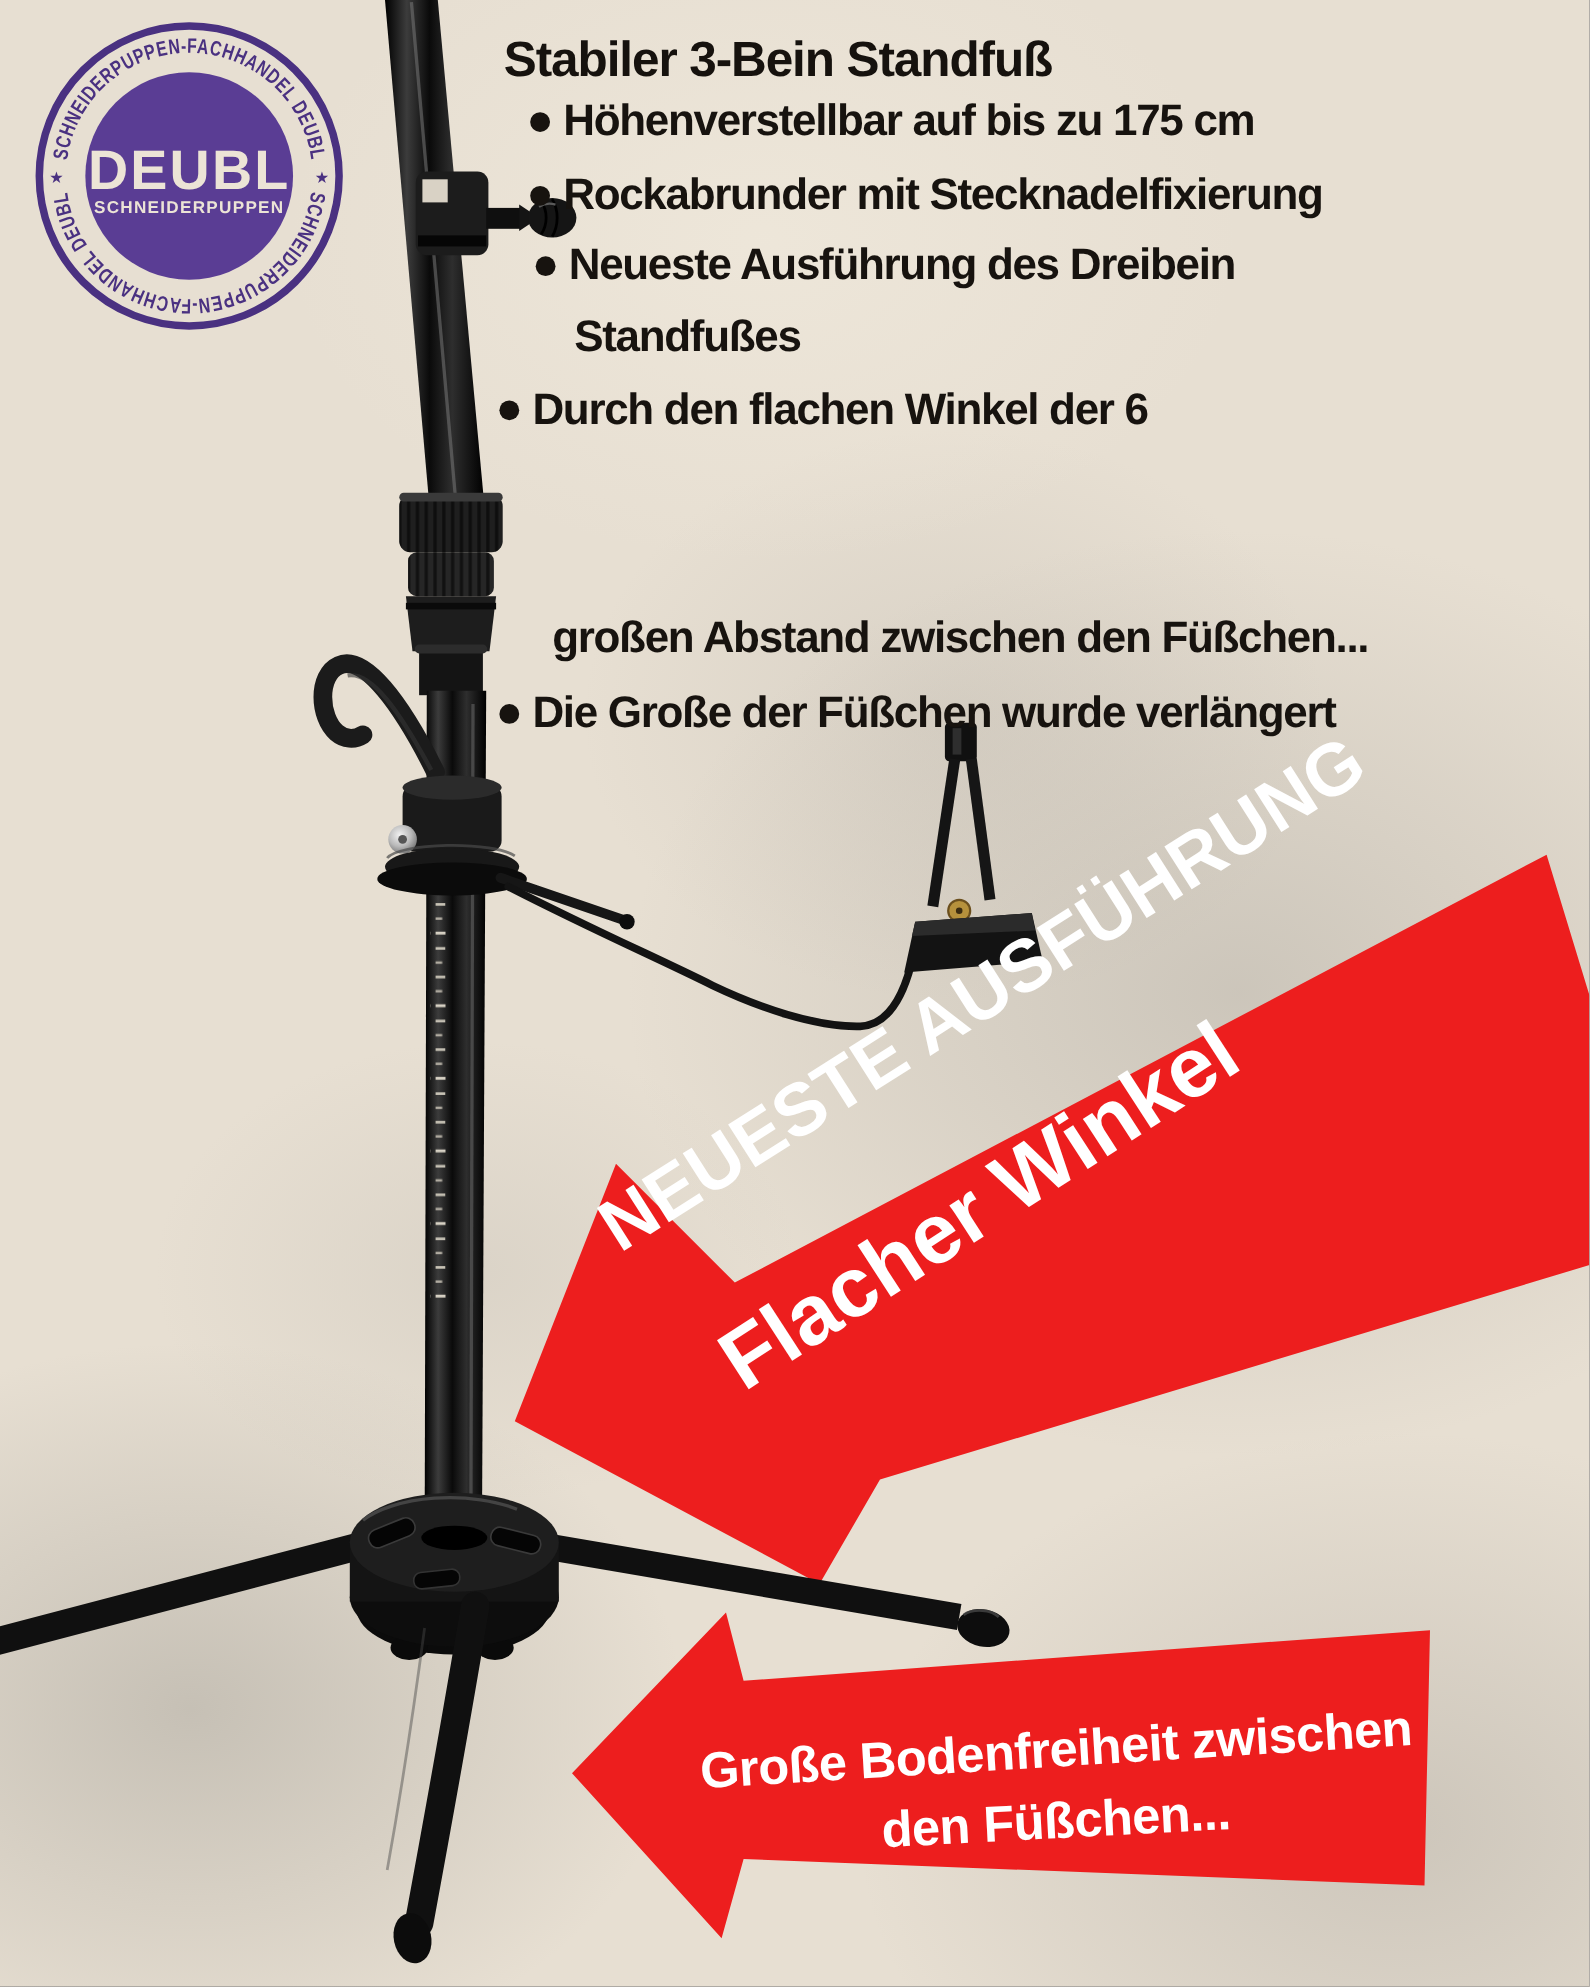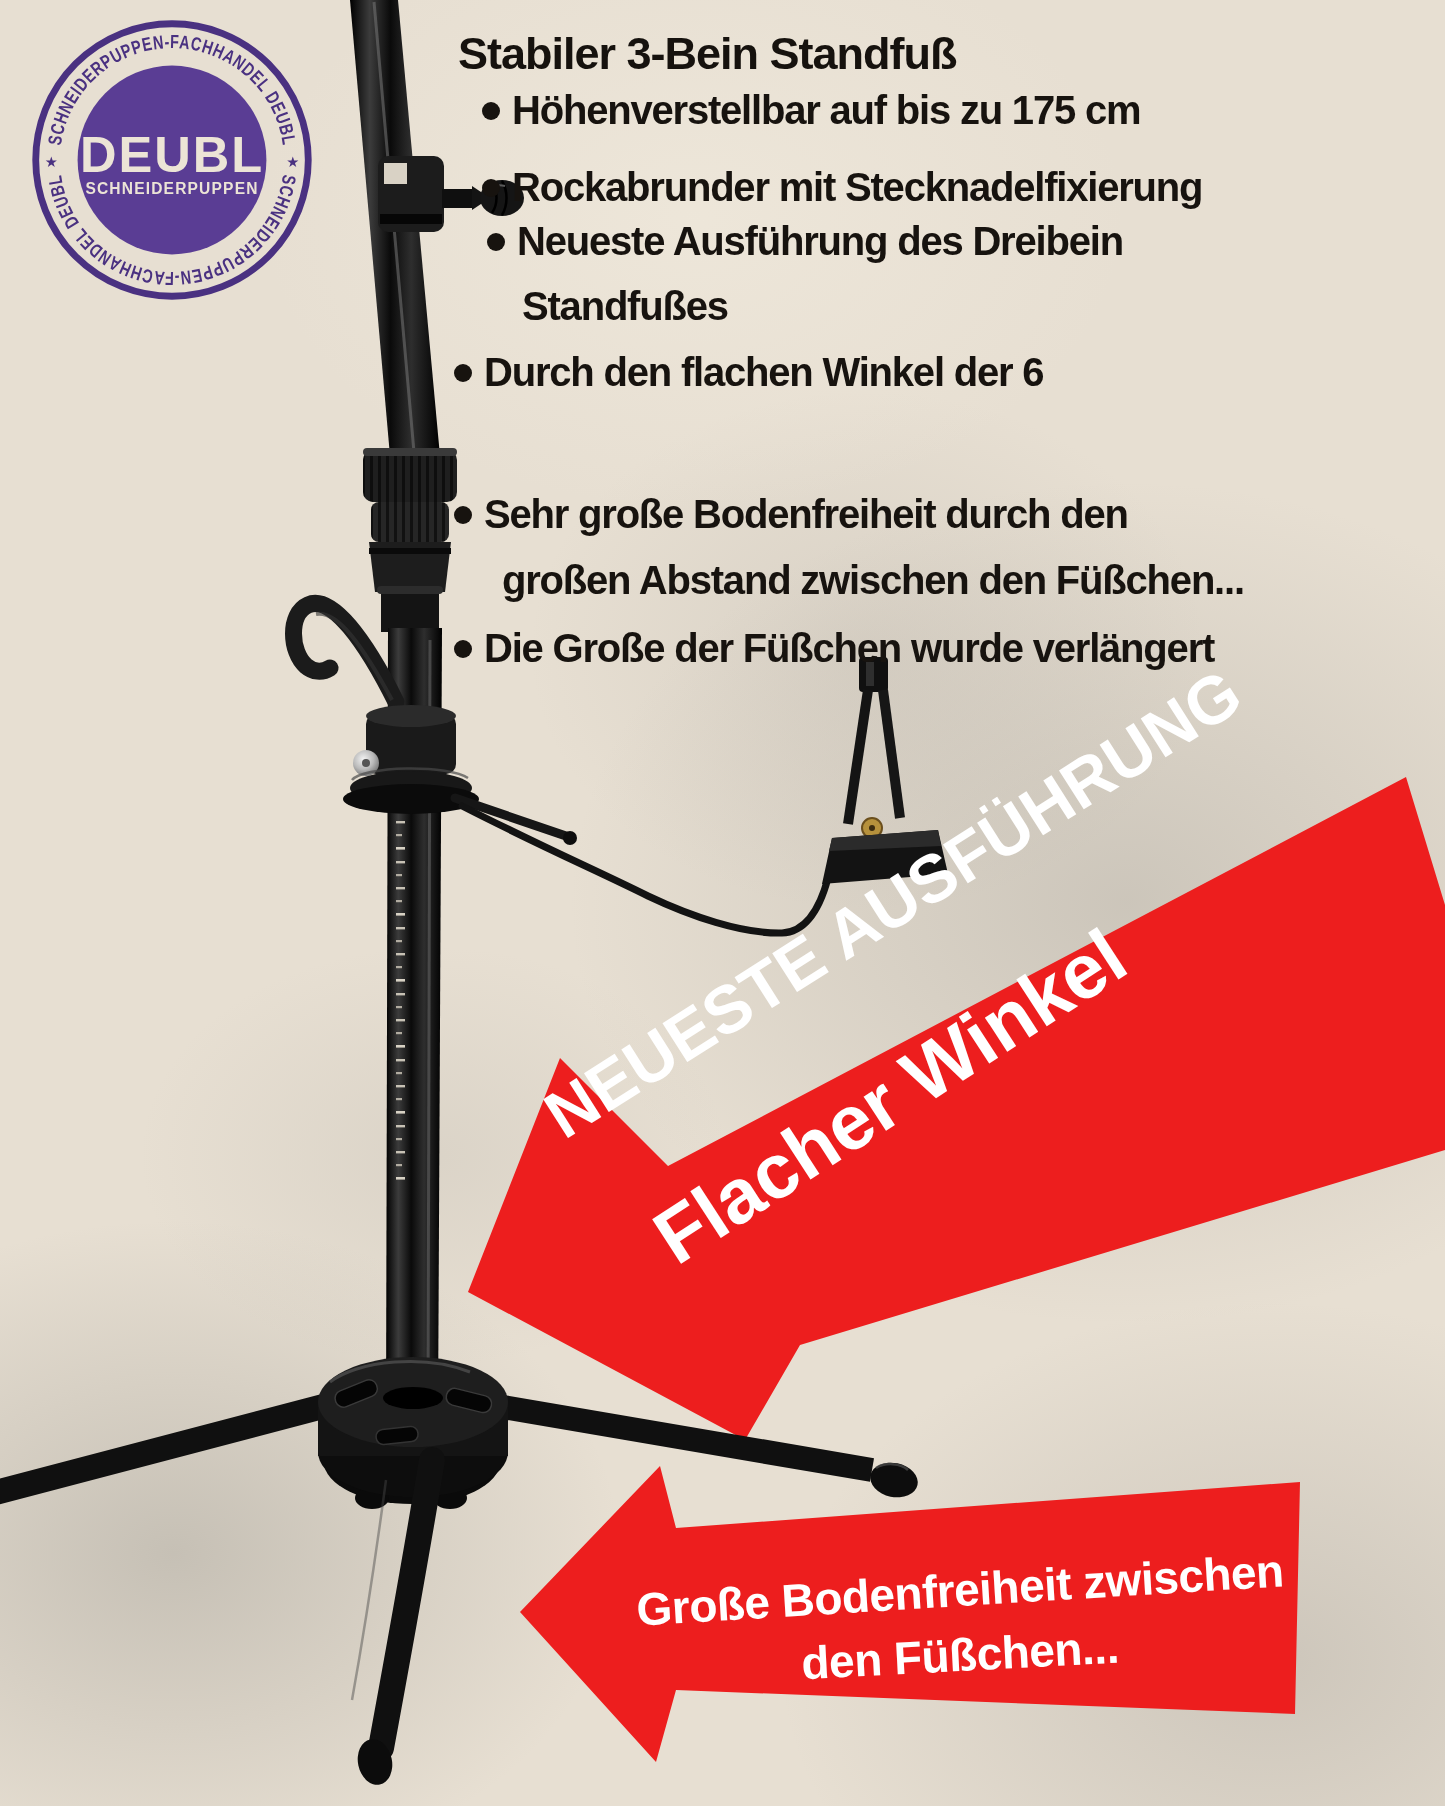--- a/index.html
+++ b/index.html
@@ -27,21 +27,21 @@
     letter-spacing:-1px;white-space:nowrap;margin-left:11px;
   }
   .feat{position:absolute;white-space:nowrap;font-weight:bold;color:#17130f;
         font-size:40px;letter-spacing:-1.2px;}
   .feat .dot{
     position:absolute;left:-30px;top:14px;width:18px;height:18px;border-radius:50%;
     background:#17130f;
   }
   
   .r1{left:512px;top:88px;}
-  .r2{left:512px;top:165px;}
+  .r2{left:512px;top:155px;}
   .r3a{left:517px;top:219px;}
   .r3b{left:522px;top:284px;}
   .r4a{left:484px;top:350px;}
   .r4b{left:506px;top:416px;}
   .r5a{left:484px;top:492px;}
   .r5b{left:502px;top:558px;}
   .r6{left:484px;top:626px;}
 
   
   .logo{position:absolute;left:26px;top:14px;width:292px;height:292px;}
@@ -217,24 +217,20 @@
     <span class="dot"></span>
     <span>Neueste Ausführung des Dreibein</span>
   </div>
   <div class="feat r3b">
     <span>Standfußes</span>
   </div>
   <div class="feat r4a">
     <span class="dot"></span>
     <span>Durch den flachen Winkel der 6</span>
   </div>
-  <div class="feat r5a">
-    <span class="dot"></span>
-    <span>Sehr große Bodenfreiheit durch den</span>
-  </div>
   <div class="feat r5b">
     <span>großen Abstand zwischen den Füßchen...</span>
   </div>
   <div class="feat r6">
     <span class="dot"></span>
     <span>Die Große der Füßchen wurde verlängert</span>
   </div>
 
   <div class="arrowtext diag1">NEUESTE AUSFÜHRUNG</div>
   <div class="arrowtext diag2">Flacher Winkel</div>

